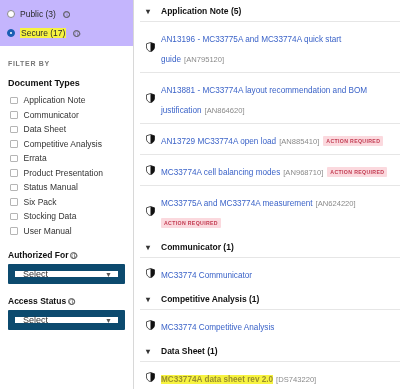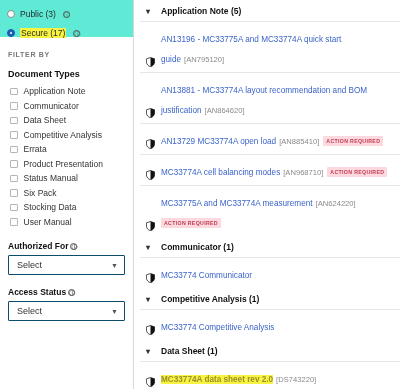--- a/index.html
+++ b/index.html
@@ -14,23 +14,23 @@
 
   
   .sidebar {
     width: 134px; height: 389px;
     position: relative;
     background: #ffffff;
     border-right: 1px solid #d8d8d8;
     flex: 0 0 134px;
   }
   .access-block {
-    background: #5eead4;
+    background: #c4b5fd;
     padding: 6px 3px 8px 7px;
-    height: 37px;
+    height: 46px;
   }
   .radio-row {
     display: flex; align-items: center;
     gap: 5px;
     height: 16px;
     margin-bottom: 3px;
     font-size: 8.5px;
     color: #2b2b2b;
   }
   .radio {
@@ -102,21 +102,21 @@
   }
   .field-label {
     font-size: 8.5px;
     font-weight: bold;
     color: #111;
     padding: 12px 0 4px 8px;
   }
   .select {
     margin: 0 8px 0 8px;
     height: 20px;
-    border: 1px solid #0c4a6e;
+    border: 7px solid #0c4a6e;
     background: #fff;
     display: flex;
     align-items: center;
     justify-content: space-between;
     padding: 0 6px 0 8px;
     font-size: 9px;
     color: #333;
     border-radius: 1px;
   }
   .chev { font-size: 7px; color: #555; }
@@ -138,21 +138,21 @@
     color: #111;
   }
   .caret {
     font-size: 8px;
     color: #333;
     width: 7px;
     display: inline-block;
   }
   .doc-row {
     display: flex;
-    align-items: flex-end;
+    align-items: center;
     gap: 6px;
     padding: 5px 2px 5px 6px;
     border-top: 1px solid #e6e6e6;
     min-height: 20px;
   }
   .shield {
     flex: 0 0 9px;
     width: 9px; height: 10px;
     margin-top: 0.5px;
   }

